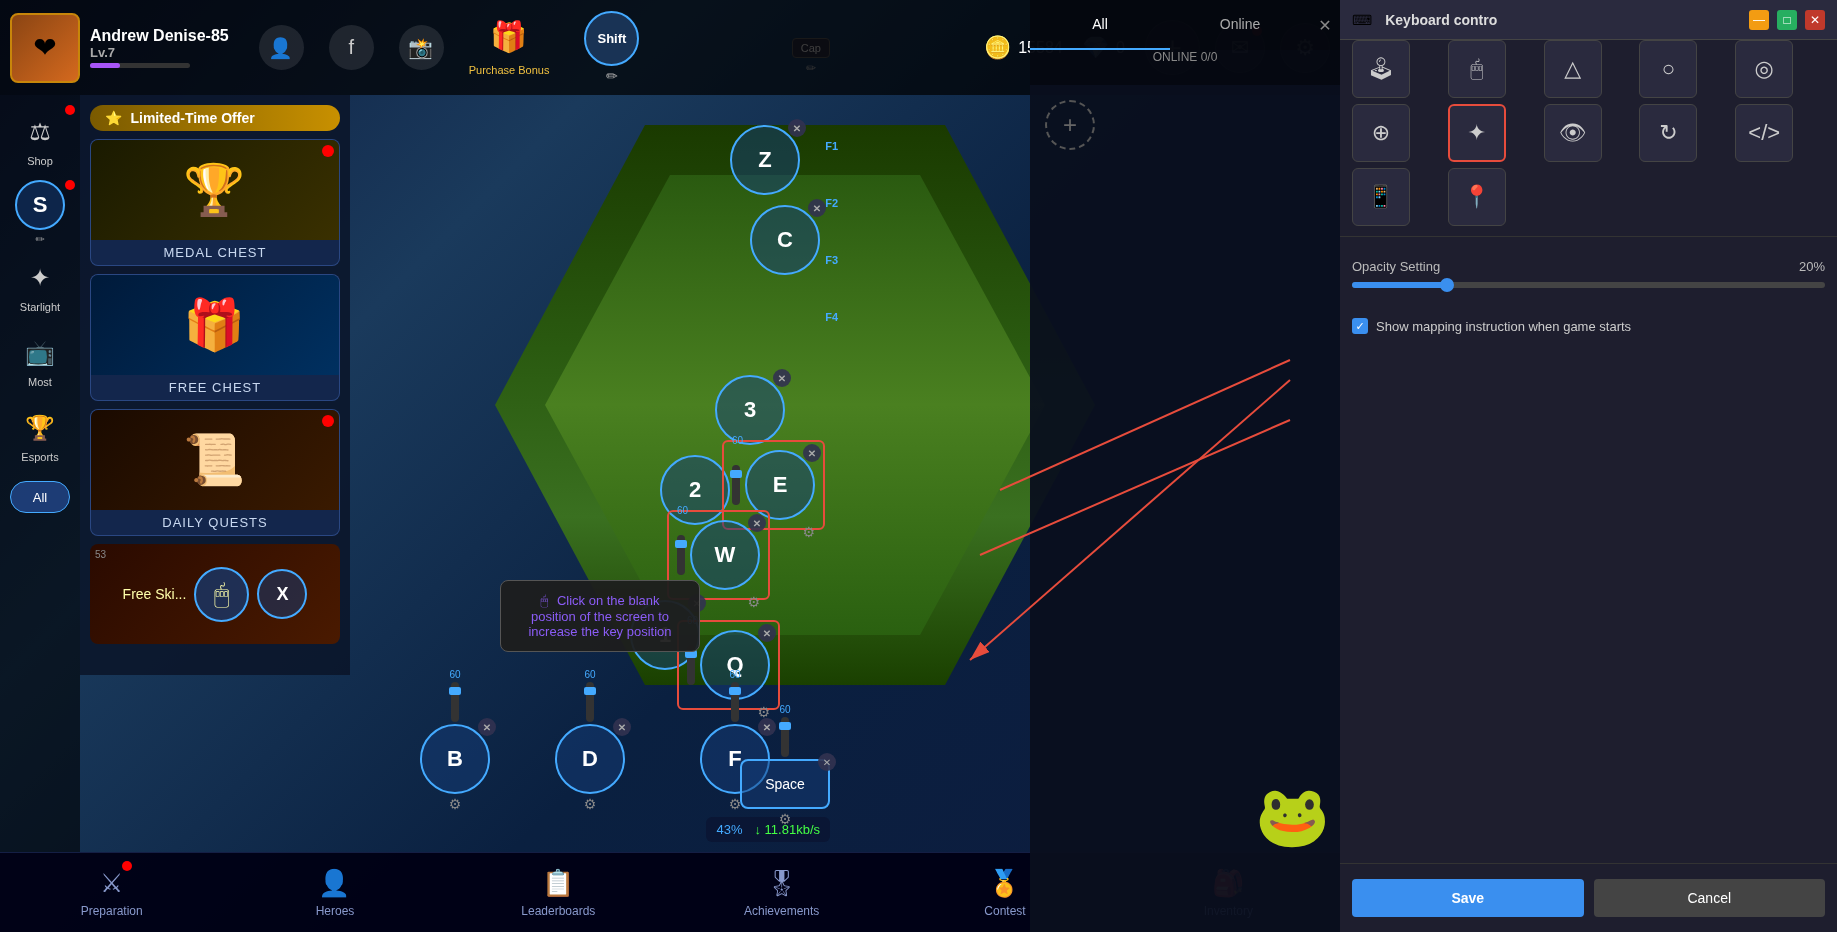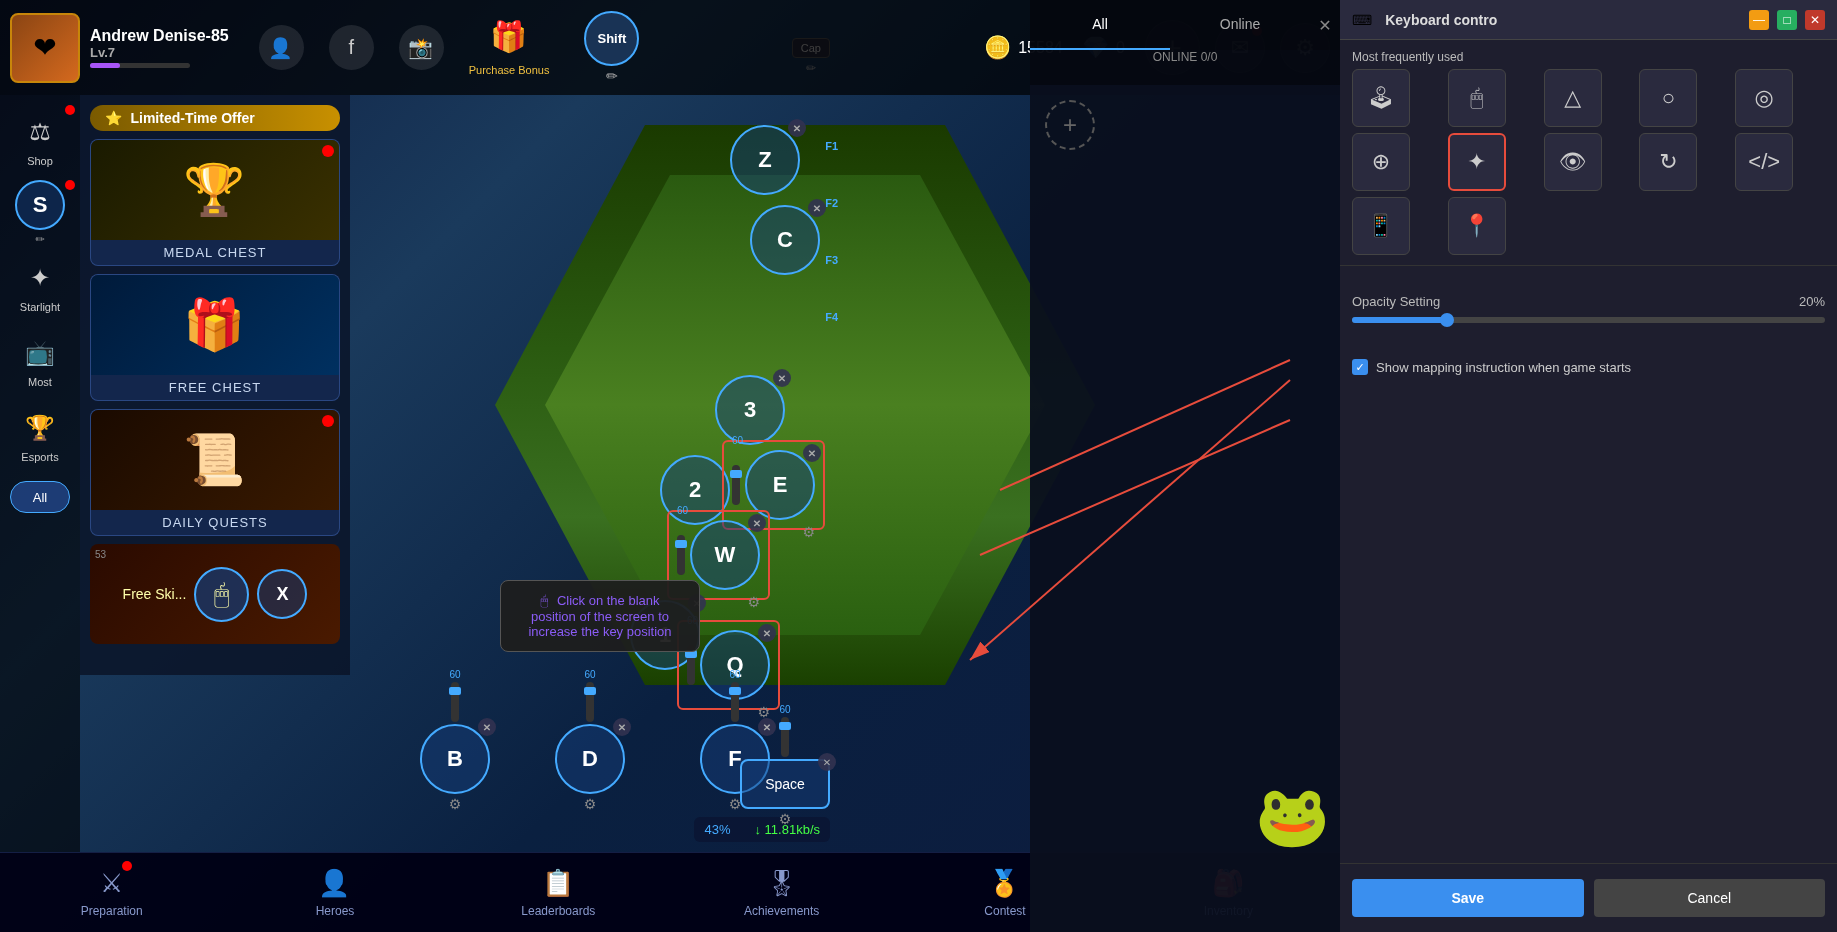--- a/index.html
+++ b/index.html
@@ -613,21 +613,21 @@
       font-size: 22px;
       color: #ccc;
       border: 1px solid #444;
     }
 
     .icon-cell.selected {
       border: 2px solid #e74c3c;
     }
 
     .opacity-section {
-      padding: 28px 12px;
+      padding: 22px 12px;
       border-top: 1px solid #333;
       text-align: center;
     }
 
     .opacity-label {
       color: #bbb;
       font-size: 13px;
       display: flex;
       justify-content: space-between;
       margin-bottom: 8px;
@@ -1069,21 +1069,21 @@
         <div style="width:12px;height:8px;background:#4af;border-radius:2px;position:absolute;top:5px;left:-2px;"></div>
       </div>
       <div style="width:90px;height:50px;border-radius:8px;border:2px solid #4af;background:rgba(20,60,120,0.5);display:flex;align-items:center;justify-content:center;color:#fff;font-size:14px;cursor:pointer;position:relative;">
         <div class="key-close">✕</div>
         <span>Space</span>
       </div>
       <div style="color:#888;font-size:14px;cursor:pointer;">⚙</div>
     </div>
   </div>
 
-  <div style="position:absolute;bottom:90px;right:510px;background:rgba(10,20,50,0.8);border-radius:6px;padding:5px 10px;display:flex;align-items:center;gap:24px;">
+  <div style="position:absolute;bottom:90px;right:510px;background:rgba(10,20,50,0.8);border-radius:6px;padding:5px 10px;display:flex;align-items:center;gap:12px;">
     <span style="color:#4af;font-size:13px;">43%</span>
     <span style="color:#4f4;font-size:13px;">↓ 11.81kb/s</span>
   </div>
 
   <svg style="position:absolute;top:0;left:0;width:1340px;height:932px;pointer-events:none;z-index:17;">
 
     <line x1="1290" y1="380" x2="970" y2="660" stroke="#e74c3c" stroke-width="2" marker-end="url(#arrowhead)"></line>
 
     <line x1="1290" y1="420" x2="980" y2="555" stroke="#e74c3c" stroke-width="2"></line>
 
@@ -1160,21 +1160,20 @@
 <div class="keyboard-panel">
   <div class="keyboard-title-bar">
     <span style="font-size:14px;margin-right:5px;">⌨</span>
     <span class="keyboard-title-text">Keyboard contro</span>
     <div class="title-btn minimize">—</div>
     <div class="title-btn maximize">□</div>
     <div class="title-btn close">✕</div>
   </div>
 
 
-  <div class="section-label">Most frequently used</div>
 
   <div class="icons-grid">
     <div class="icon-cell">🕹</div>
     <div class="icon-cell">🖱</div>
     <div class="icon-cell">△</div>
     <div class="icon-cell">○</div>
     <div class="icon-cell">◎</div>
     <div class="icon-cell">⊕</div>
     <div class="icon-cell selected">✦</div>
     <div class="icon-cell">👁</div>

